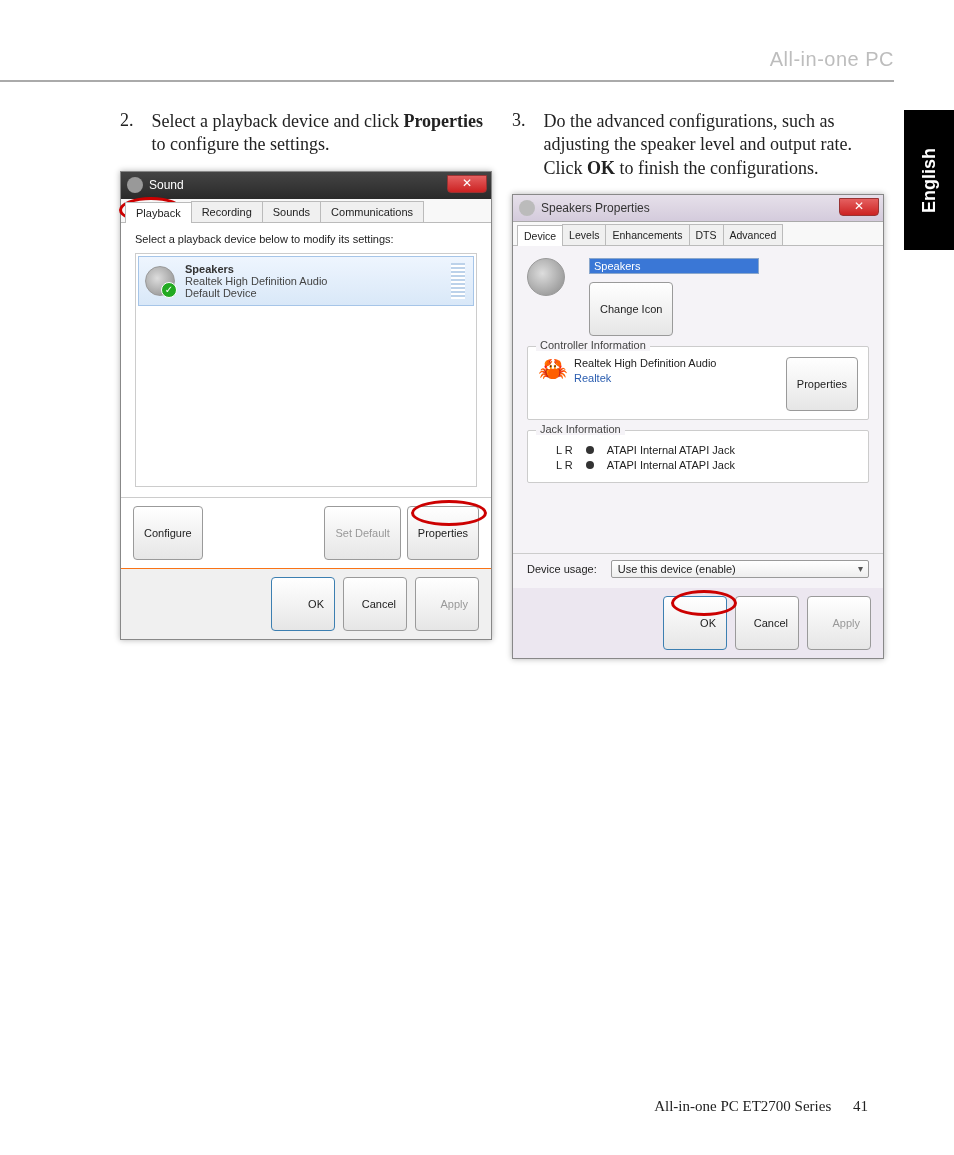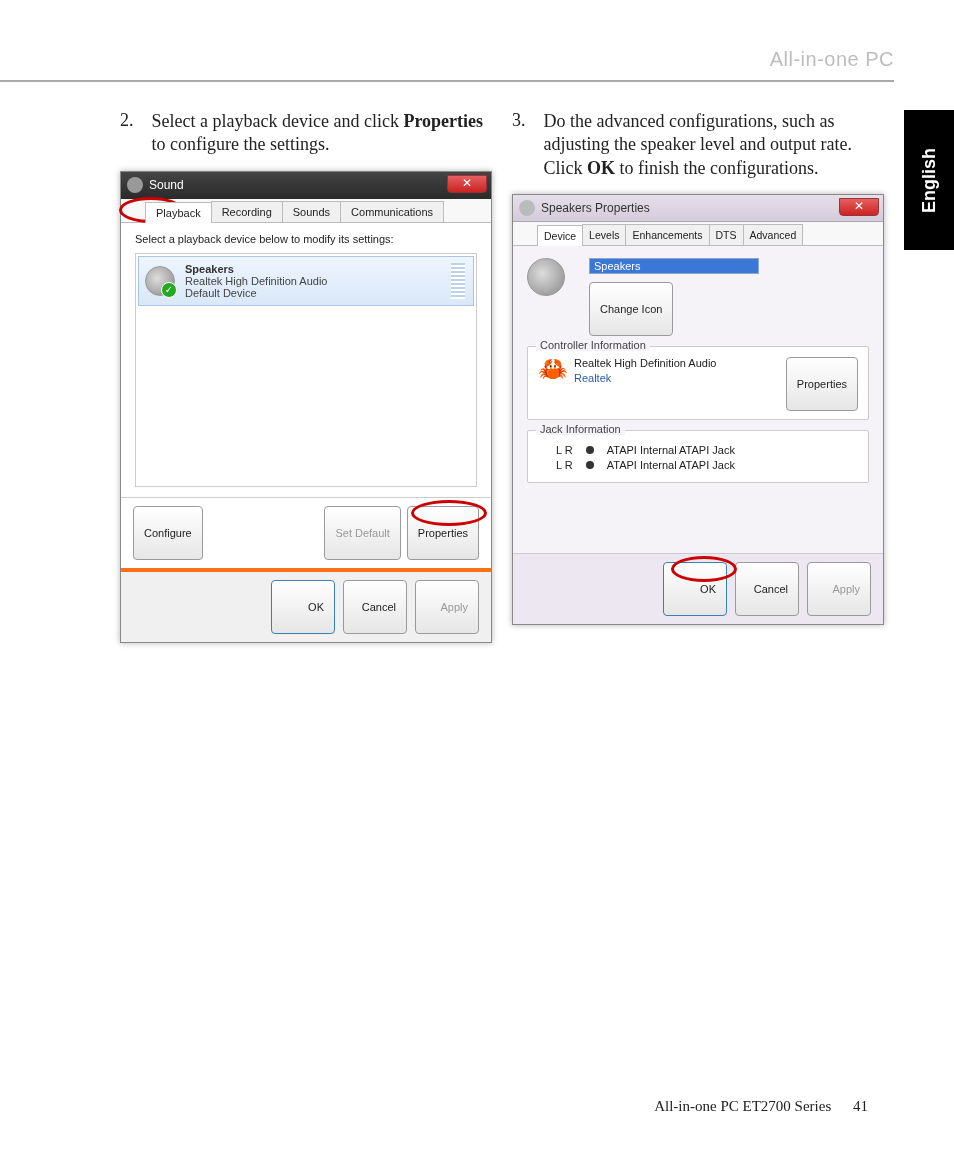--- a/index.html
+++ b/index.html
@@ -118,21 +118,20 @@
     border: 1px solid #bbb;
     border-bottom: none;
     background: #f0f0f0;
     margin-right: -1px;
     position: relative;
   }
   .tab.active {
     background: #fff;
     z-index: 2;
     top: 1px;
-    margin-left: 20px;
   }
   .tab.small { padding: 4px 6px; font-size:10.5px;}
   .highlight-pill {
     position: absolute;
     border: 3px solid #c00;
     border-radius: 50%/50%;
     pointer-events: none;
   }
   .dlg-body {
     background: #fff;
@@ -204,21 +203,21 @@
     gap: 8px;
     justify-content: flex-end;
     background: #f0f0f0;
   }
   .mid-actions {
     padding: 8px 12px;
     display: flex;
     gap: 4px;
     justify-content: space-between;
     background: #fff;
-    border-bottom:4px solid #f97316;
+    border-bottom:1px solid #f97316;
   }
   .group {
     border: 1px solid #ccc;
     border-radius: 2px;
     margin: 10px 0 4px;
     padding: 10px 10px 8px;
     position: relative;
     background:#fff;
   }
   .group-title {
@@ -380,20 +379,24 @@
             <span>ATAPI Internal ATAPI Jack</span>
           </div>
           <div class="ctrl-row">
             <span>L R</span>
             <span class="dot"></span>
             <span>ATAPI Internal ATAPI Jack</span>
           </div>
         </div>
         <div style="height:60px;"></div>
       </div>
+      <div class="usage-row">
+        <span>Device usage:</span>
+        <div class="select">Use this device (enable)</div>
+      </div>
       <div class="button-row" style="background:#ece7f0; position:relative;">
         <span class="btn primary">OK</span>
         <span class="btn">Cancel</span>
         <span class="btn disabled">Apply</span>
         <div class="highlight-pill" style="left:158px; top:2px; width:66px; height:26px;"></div>
       </div>
     </div>
   </div>
 </div>
 

